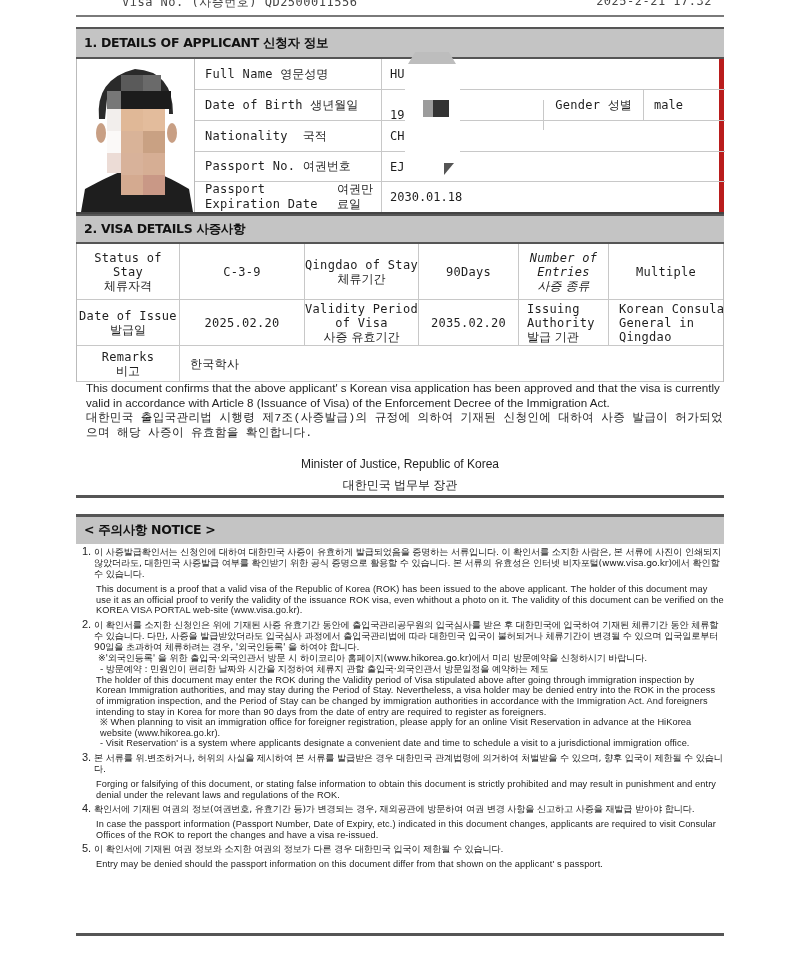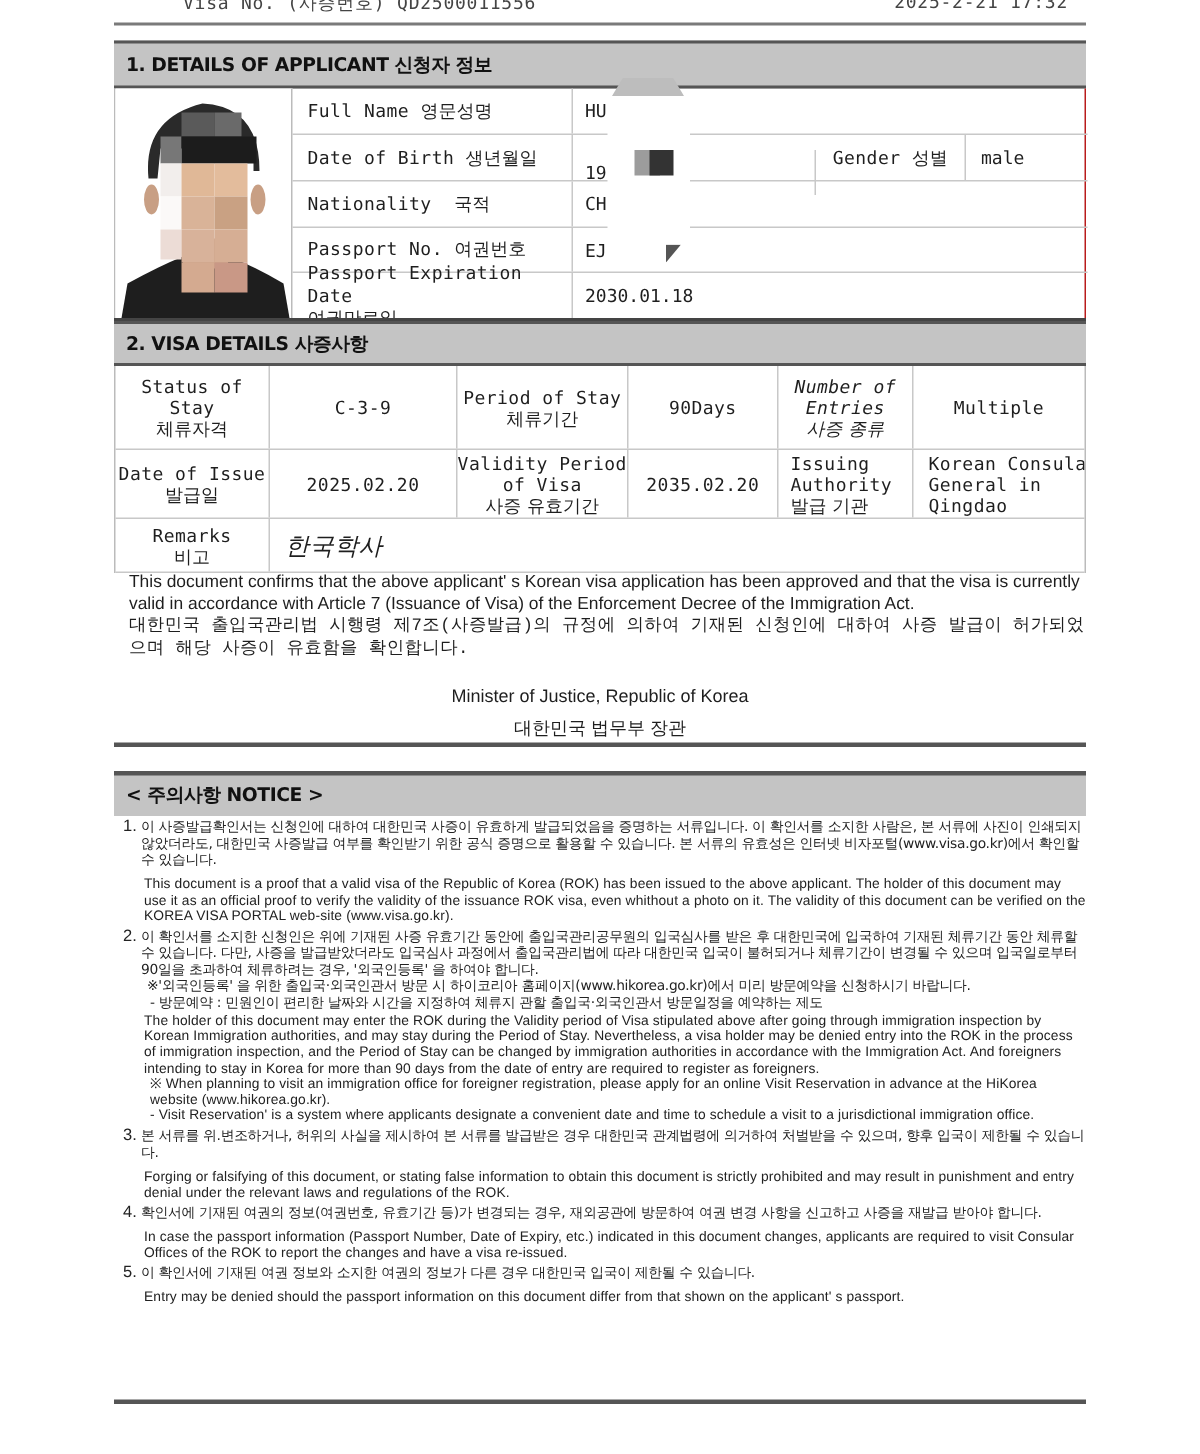--- a/index.html
+++ b/index.html
@@ -8,21 +8,21 @@
 
   .topline { position: absolute; left: 76px; top: -6px; width: 648px; height: 16px; font-size: 12px; color: #444; }
   .topline .visa-no { position: absolute; left: 46px; top: 0; letter-spacing: 0.5px; }
   .topline .stamp { position: absolute; right: 12px; top: 0; letter-spacing: 0.5px; }
   .rule { position: absolute; left: 76px; width: 648px; height: 2px; background: #7a7a7a; }
 
   .section-head { position: absolute; left: 76px; width: 648px; background: #c4c4c4; border-top: 2px solid #555; border-bottom: 2px solid #555;
                   font-family: "DejaVu Sans", sans-serif; font-weight: bold; font-size: 12.5px; color: #111; padding-left: 8px; display: flex; align-items: center; letter-spacing: -0.3px; }
 
   
-  .applicant { position: absolute; left: 76px; top: 59px; width: 648px; height: 153px; border-left: 1px solid #bbb; border-right: 1px solid #b91c1c; }
+  .applicant { position: absolute; left: 76px; top: 59px; width: 648px; height: 153px; border-left: 1px solid #bbb; border-right: 5px solid #b91c1c; }
   .photo { position: absolute; left: 0; top: 0; width: 118px; height: 153px; border-right: 1px solid #bbb; overflow: hidden; background: #fff; }
   .arow { position: absolute; left: 118px; width: 530px; border-bottom: 1px solid #c8c8c8; font-size: 12px; display: flex; align-items: center; }
   .arow .lab { width: 187px; height: 100%; border-right: 1px solid #c8c8c8; padding-left: 10px; display: flex; align-items: center; line-height: 15px; letter-spacing: 0.3px; }
   .arow .val { padding-left: 8px; height: 100%; display: flex; align-items: center; }
   .kr { font-family: "DejaVu Sans", sans-serif; letter-spacing: 0; }
 
   .redact { position: absolute; left: 405px; top: 52px; width: 55px; height: 128px; background: #fff; border-radius: 26px; }
   .redact-cap { position: absolute; left: 408px; top: 52px; width: 48px; height: 12px; background: #bdbdbd; clip-path: polygon(15% 0, 85% 0, 100% 100%, 0 100%); }
 
   
@@ -113,21 +113,21 @@
   </div>
 
   <div class="arow" style="top:93px;height:30px;">
     <div class="lab">
       <span>Passport No.</span>&nbsp;<span class="kr">여권번호</span>
     </div>
     <div class="val">EJ</div>
   </div>
 
   <div class="arow" style="top:123px;height:30px;border-bottom:none;">
-    <div class="lab" style="flex-direction:column;align-items:flex-start;justify-content:center;">
+    <div class="lab" style="flex-direction:row;align-items:flex-start;justify-content:center;">
       <span>Passport Expiration Date</span>
       <span class="kr">여권만료일</span>
     </div>
     <div class="val">2030.01.18</div>
   </div>
 </div>
 
 <div class="redact"></div>
 <div class="redact-cap"></div>
 <div style="position:absolute;left:423px;top:100px;width:17px;height:17px;background:#9c9c9c;"></div>
@@ -141,21 +141,21 @@
 </div>
 
 <div class="visa">
   <div class="vrow" style="height:56px;">
     <div class="vcell" style="width:103px;">
       <span>Status of Stay</span>
       <span class="kr">체류자격</span>
     </div>
     <div class="vcell" style="width:125px;">C-3-9</div>
     <div class="vcell" style="width:114px;">
-      <span>Period of Stay</span>
+      <span>Qingdao of Stay</span>
       <span class="kr">체류기간</span>
     </div>
     <div class="vcell" style="width:100px;">90Days</div>
     <div class="vcell" style="width:90px;font-style:italic;">
       <span>Number of</span>
       <span>Entries</span>
       <span class="kr">사증 종류</span>
     </div>
     <div class="vcell" style="flex:1;">Multiple</div>
   </div>
@@ -182,26 +182,26 @@
       <span>General in</span>
       <span>Qingdao</span>
     </div>
   </div>
 
   <div class="vrow" style="height:36px;">
     <div class="vcell" style="width:103px;">
       <span>Remarks</span>
       <span class="kr">비고</span>
     </div>
-    <div class="vcell left kr" style="flex:1;padding-left:10px;font-size:16px;font-style:italic;">한국학사</div>
+    <div class="vcell left kr" style="flex:1;padding-left:10px;font-size:12px;">한국학사</div>
   </div>
 </div>
 
 <div class="confirm">
-  <p>This document confirms that the above applicant' s Korean visa application has been approved and that the visa is currently valid in accordance with Article 7 (Issuance of Visa) of the Enforcement Decree of the Immigration Act.</p>
+  <p>This document confirms that the above applicant' s Korean visa application has been approved and that the visa is currently valid in accordance with Article 8 (Issuance of Visa) of the Enforcement Decree of the Immigration Act.</p>
   <p class="kr-block">대한민국 출입국관리법 시행령 제7조(사증발급)의 규정에 의하여 기재된 신청인에 대하여 사증 발급이 허가되었으며 해당 사증이 유효함을 확인합니다.</p>
 </div>
 <div class="minister" style="top:457px;">Minister of Justice, Republic of Korea</div>
 <div class="minister kr" style="top:477px;">대한민국 법무부 장관</div>
 
 <div class="rule" style="top:495px;height:3px;background:#555;"></div>
 
 <div class="section-head" style="top:514px;height:30px;border-top:3px solid #555;border-bottom:none;">
   <span>&lt; 주의사항 NOTICE &gt;</span>
 </div>

